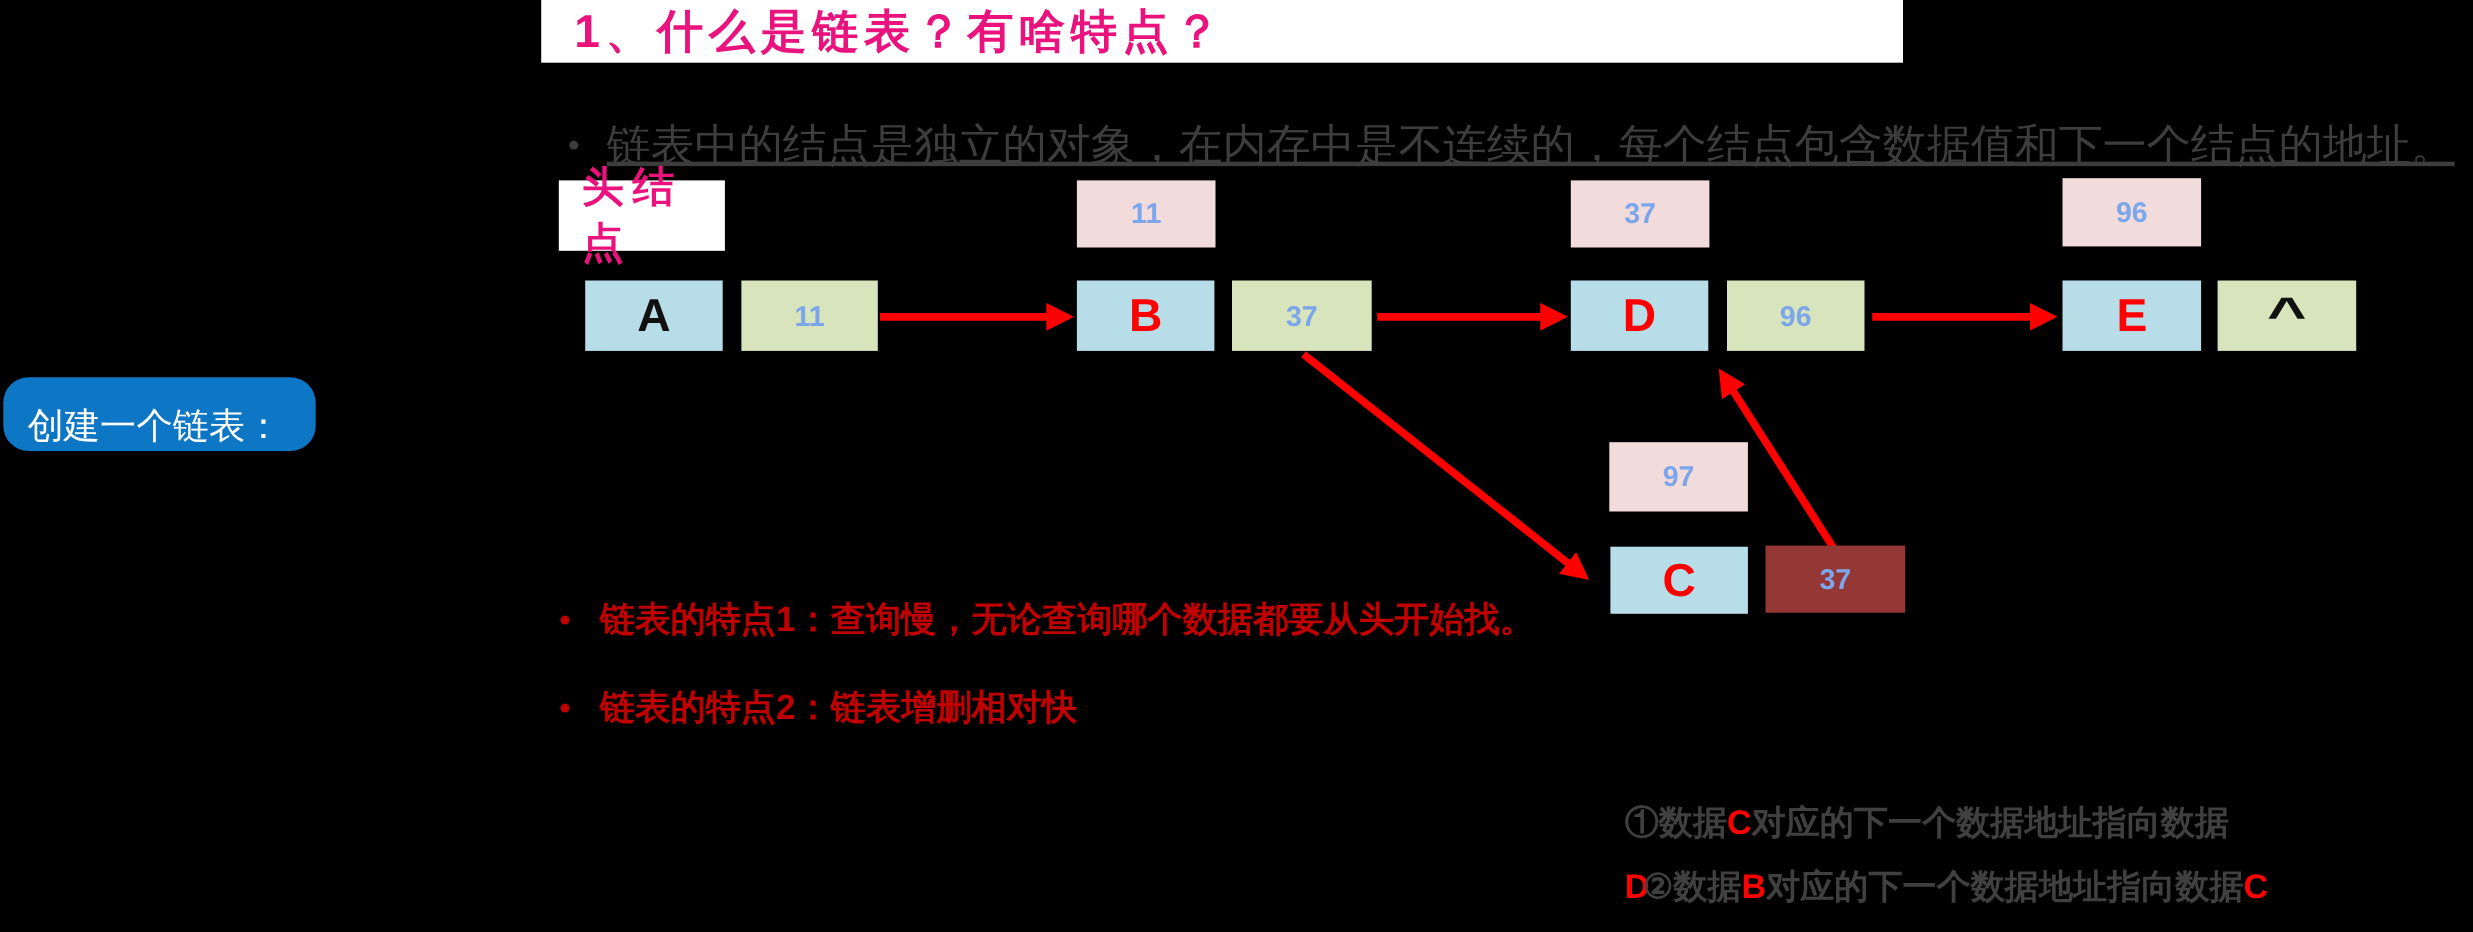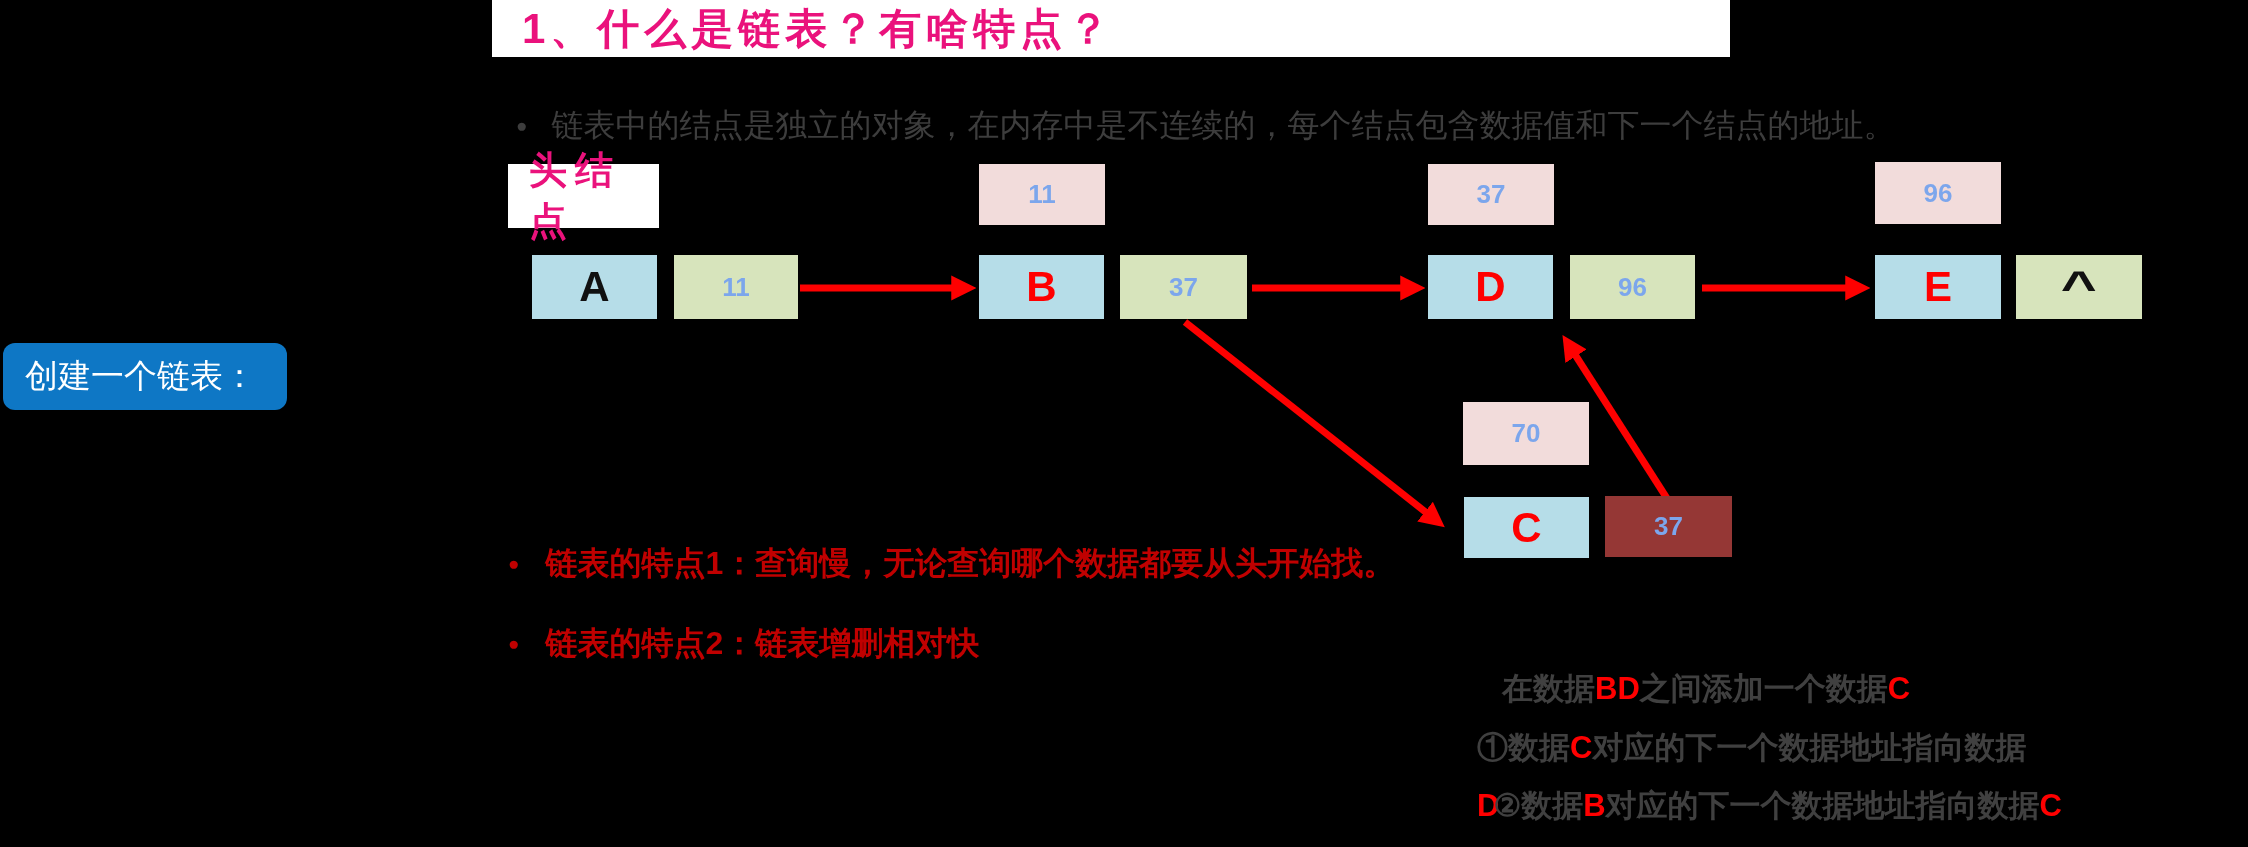--- a/index.html
+++ b/index.html
@@ -16,21 +16,21 @@
   .title-text {
     color:#ea127c; font-size:42px; font-weight:bold;
     letter-spacing:5px; padding-left:30px; white-space:nowrap;
   }
   
   .intro {
     position:absolute; left:516px; top:104px; display:flex; align-items:center;
     color:#3d3d3d; white-space:nowrap;
   }
   .intro .bullet { font-size:19px; margin-right:24px; }
-  .intro .txt { font-size:32px; letter-spacing:0px; }
+  .intro .txt { font-size:40px; letter-spacing:0px;text-decoration:underline; }
   
   .head-label {
     position:absolute; left:508px; top:164px; width:151px; height:64px;
     background:#ffffff; display:flex; align-items:center; justify-content:center;
   }
   .head-label span {
     color:#ea127c; font-size:38px; font-weight:bold; letter-spacing:8px; margin-left:21px;
   }
   
   .cell {
@@ -41,21 +41,21 @@
   .cell.green  { background:#d7e4bc; }
   .cell.pinkbg { background:#f2dcdb; }
   .cell.darkred{ background:#953735; }
   .letter      { font-size:42px; color:#111111; }
   .letter.red  { color:#ff0000; }
   .num         { font-size:26px; color:#7ca6ec; }
   .caret       { font-size:44px; color:#111111; transform:scaleX(1.4); }
   
   .create-box {
     position:absolute; left:3px; top:343px; width:284px; height:67px;
-    background:#0e77c5; border-radius:12px; display:flex; align-items:center;
+    background:#0e77c5; border-radius:23px; display:flex; align-items:flex-end;
   }
   .create-box span { color:#ffffff; font-size:33px; padding-left:22px; white-space:nowrap; }
   
   .feature {
     position:absolute; display:flex; align-items:center;
     color:#c00000; font-weight:bold; font-size:32px; white-space:nowrap;
   }
   .feature .bullet { font-size:19px; margin-right:26px; }
   
   .note-line {
@@ -129,21 +129,21 @@
     <span class="num">96</span>
   </div>
   <div class="cell blue" style="left:1875px;top:255px;width:126px;height:64px">
     <span class="letter red">E</span>
   </div>
   <div class="cell green" style="left:2016px;top:255px;width:126px;height:64px">
     <span class="caret">^</span>
   </div>
 
   <div class="cell pinkbg" style="left:1463px;top:402px;width:126px;height:63px">
-    <span class="num">70</span>
+    <span class="num">97</span>
   </div>
   <div class="cell blue" style="left:1464px;top:497px;width:125px;height:61px">
     <span class="letter red">C</span>
   </div>
   <div class="cell darkred" style="left:1605px;top:496px;width:127px;height:61px">
     <span class="num">37</span>
   </div>
 
   <div class="create-box">
     <span>创建一个链表：</span>
@@ -151,23 +151,20 @@
 
   <div class="feature" style="left:508px;top:542px">
     <span class="bullet">●</span>
     <span>链表的特点1：查询慢，无论查询哪个数据都要从头开始找。</span>
   </div>
   <div class="feature" style="left:508px;top:622px">
     <span class="bullet">●</span>
     <span>链表的特点2：链表增删相对快</span>
   </div>
 
-  <div class="note-line" style="left:1502px;top:668px">
-    <span>在数据</span><span class="red">BD</span><span>之间添加一个数据</span><span class="red">C</span>
-  </div>
   <div class="note-line" style="left:1477px;top:785px">
     <span class="red overlap">D</span><span>②数据</span><span class="red">B</span><span>对应的下一个数据地址指向数据</span><span class="red">C</span>
   </div>
   <div class="note-line" style="left:1477px;top:727px">
     <span>①数据</span><span class="red">C</span><span>对应的下一个数据地址指向数据</span>
   </div>
 
 </div>
 
 </body></html>

